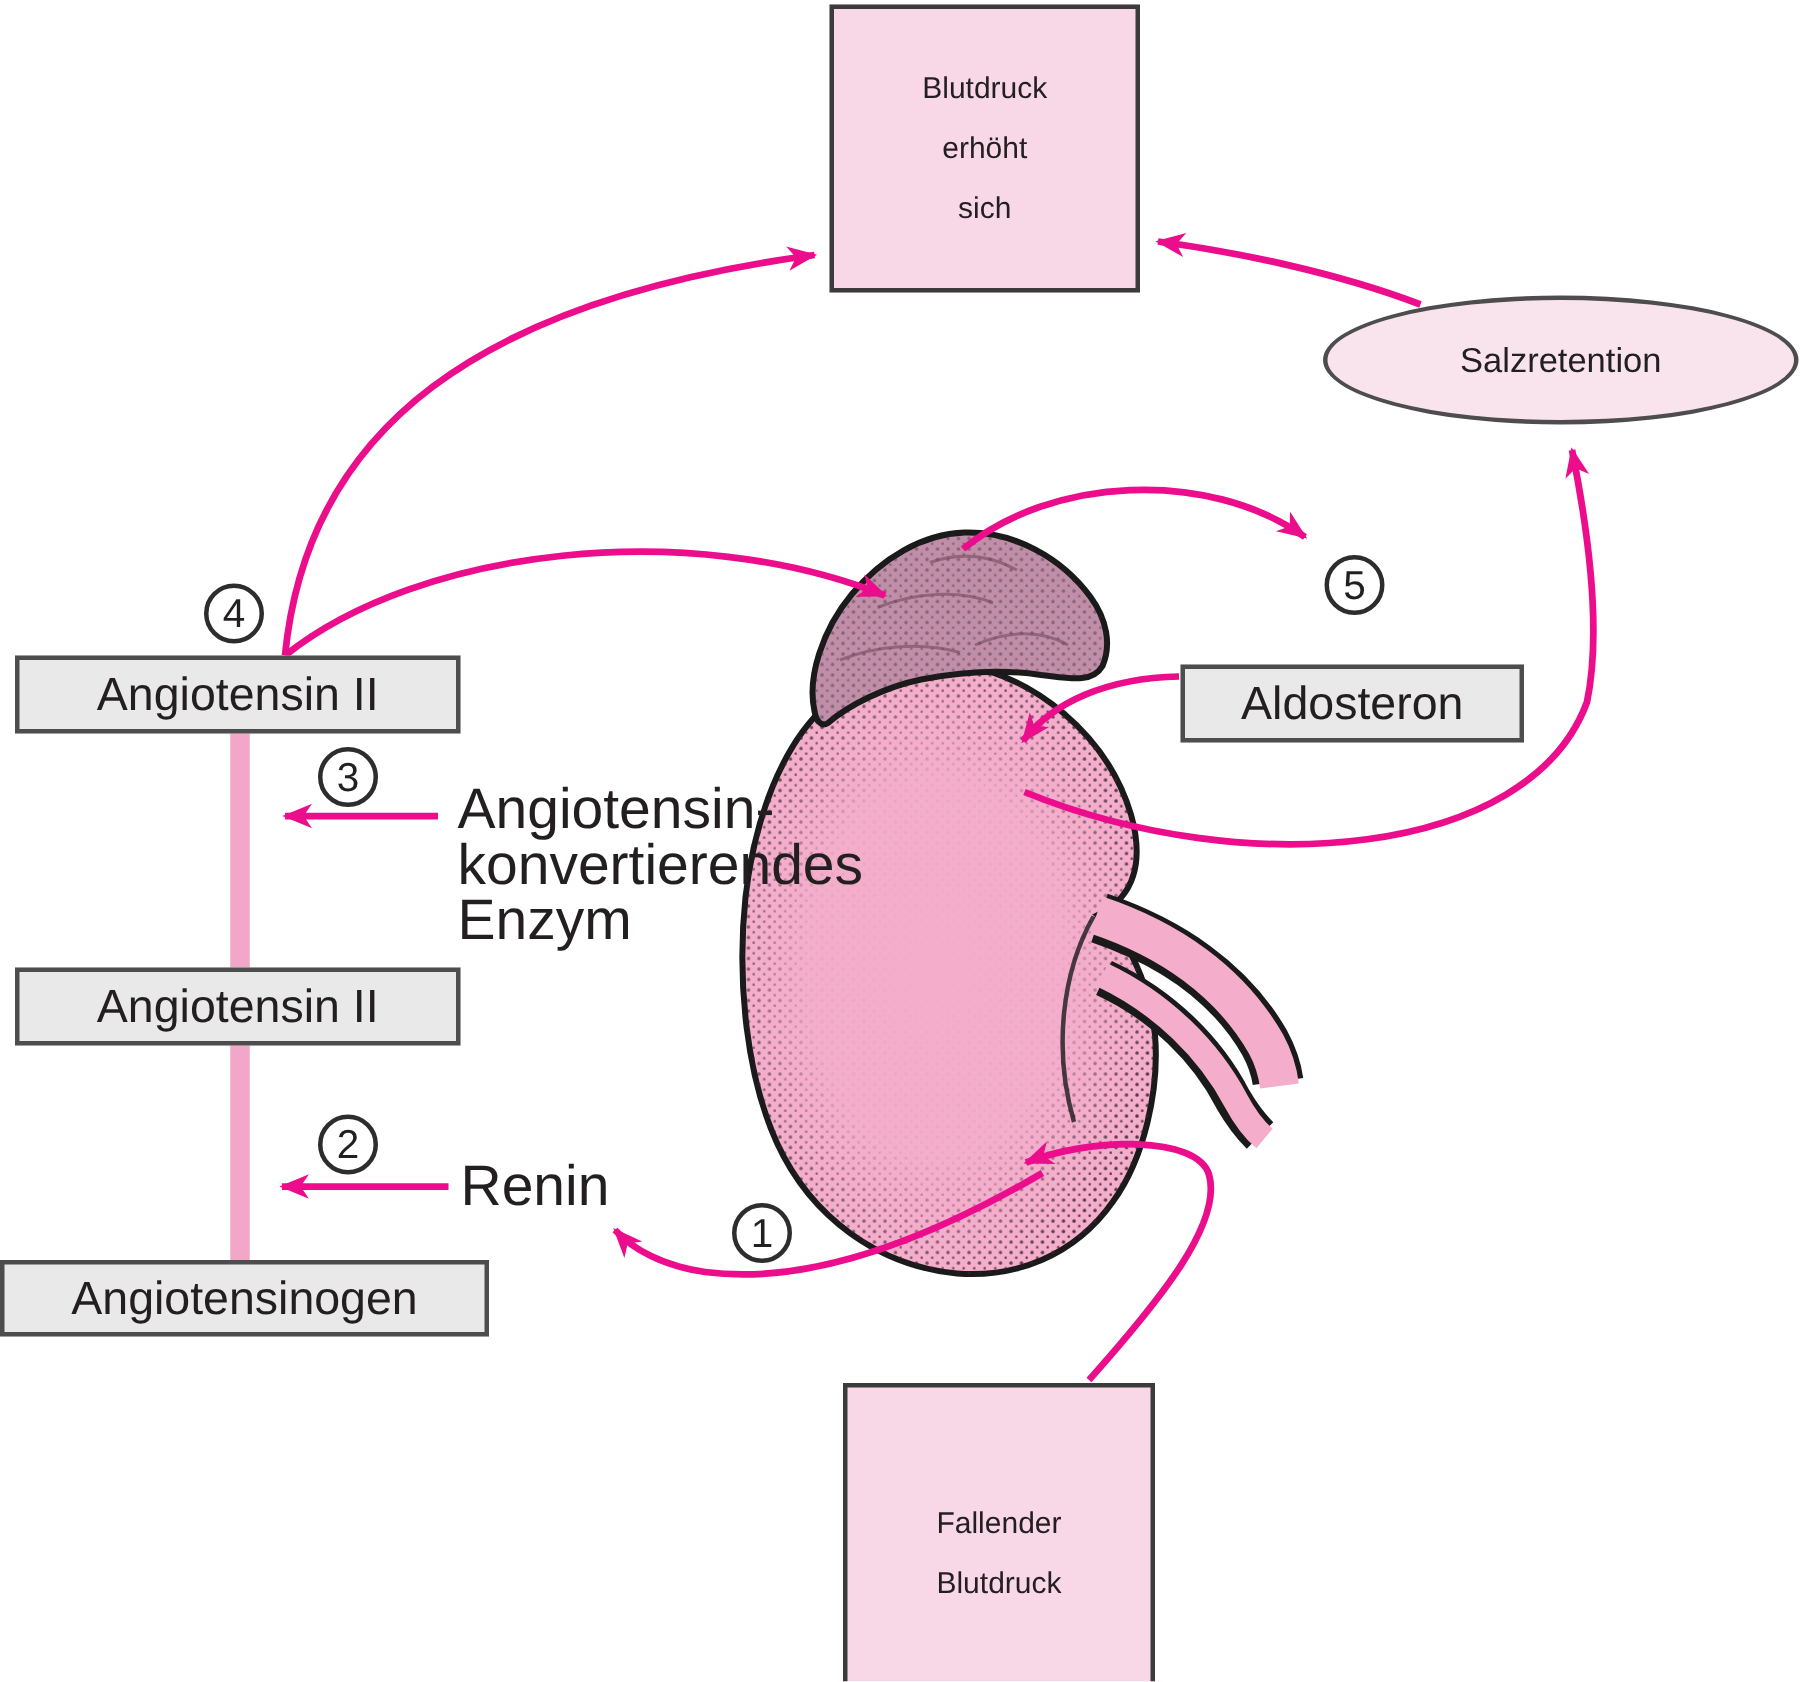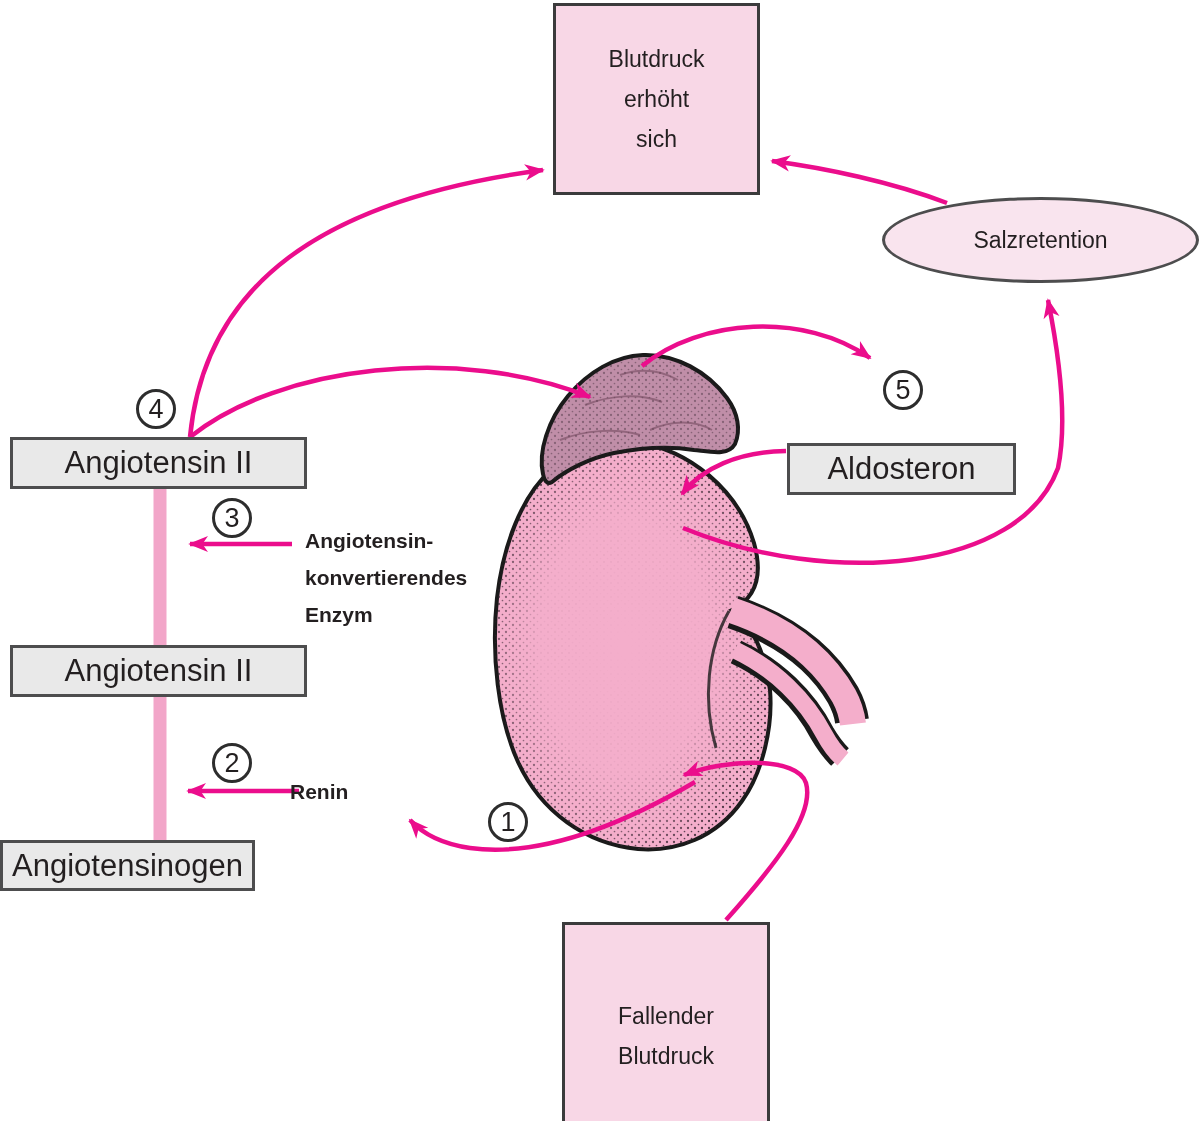--- a/index.html
+++ b/index.html
@@ -6,28 +6,28 @@
   #stage{
     position:relative;width:1200px;height:1121px;background:#fff;overflow:hidden;
     font-family:"Liberation Sans", sans-serif;color:var(--text,#231F20);
   }
   #artwork{position:absolute;left:0;top:0;z-index:1;}
   .node{position:absolute;z-index:2;display:flex;align-items:center;justify-content:center;
         text-align:center;box-sizing:border-box;white-space:pre-line;}
   .graybox{background:var(--gray-fill,#E9E9E9);border:3px solid var(--gray-border,#4D4D4E);
            font-size:31px;line-height:34px;}
   .pinkbox{background:var(--box-pink-fill,#F8D7E6);border:3px solid var(--dark-border,#3B3B3C);
-           font-size:23px;line-height:40px;}
+           font-size:20px;line-height:40px;}
   .ellipse{background:var(--ellipse-fill,#F9E4EE);border:3px solid var(--gray-border,#4D4D4E);
            border-radius:50%;font-size:23px;}
   .stepcircle{position:absolute;z-index:3;width:40px;height:40px;border-radius:50%;
            background:#fff;border:3px solid #2D2D2D;box-sizing:border-box;
            display:flex;align-items:center;justify-content:center;
            font-size:27px;font-weight:400;}
-  .freelabel{position:absolute;z-index:2;font-size:21px;line-height:37px;white-space:pre-line;font-weight:bold;}
+  .freelabel{position:absolute;z-index:2;font-size:38px;line-height:37px;white-space:pre-line;}
   .arrow{fill:none;stroke:var(--magenta,#EB0D8C);stroke-width:4.5;}
   .outline{stroke:var(--outline,#1A1A1A);}
 </style>
 </head>
 <body>
 
 <div id="stage">
 
   <svg id="artwork" width="1200" height="1121" viewBox="0 0 1200 1121">
     <defs>
@@ -108,30 +108,30 @@
 sich</div>
 
   <div class="node ellipse" style="left:882px;top:197px;width:317px;height:86px;">Salzretention</div>
 
   <div class="node graybox" style="left:787px;top:419px;width:229px;height:52px;margin-top:24px;">Aldosteron</div>
 
   <div class="node graybox" style="left:10px;top:437px;width:297px;height:52px;">Angiotensin II</div>
 
   <div class="node graybox" style="left:10px;top:645px;width:297px;height:52px;">Angiotensin II</div>
 
-  <div class="node graybox" style="left:0px;top:840px;width:255px;height:51px;">Angiotensinogen</div>
+  <div class="node graybox" style="left:0px;top:840px;width:326px;height:51px;">Angiotensinogen</div>
 
   <div class="node pinkbox" style="left:562px;top:922px;width:208px;height:228px;">Fallender
 Blutdruck</div>
 
   <div class="freelabel" style="left:305px;top:522px;">Angiotensin-
 konvertierendes
 Enzym</div>
 
-  <div class="freelabel" style="left:290px;top:773px;text-align:right;">Renin</div>
+  <div class="freelabel" style="left:307px;top:773px;text-align:right;">Renin</div>
 
   <div class="stepcircle" style="left:488px;top:802px;">1</div>
   <div class="stepcircle" style="left:212px;top:743px;">2</div>
   <div class="stepcircle" style="left:212px;top:498px;">3</div>
   <div class="stepcircle" style="left:136px;top:389px;">4</div>
   <div class="stepcircle" style="left:883px;top:370px;">5</div>
 
 </div>
 
 </body></html>

